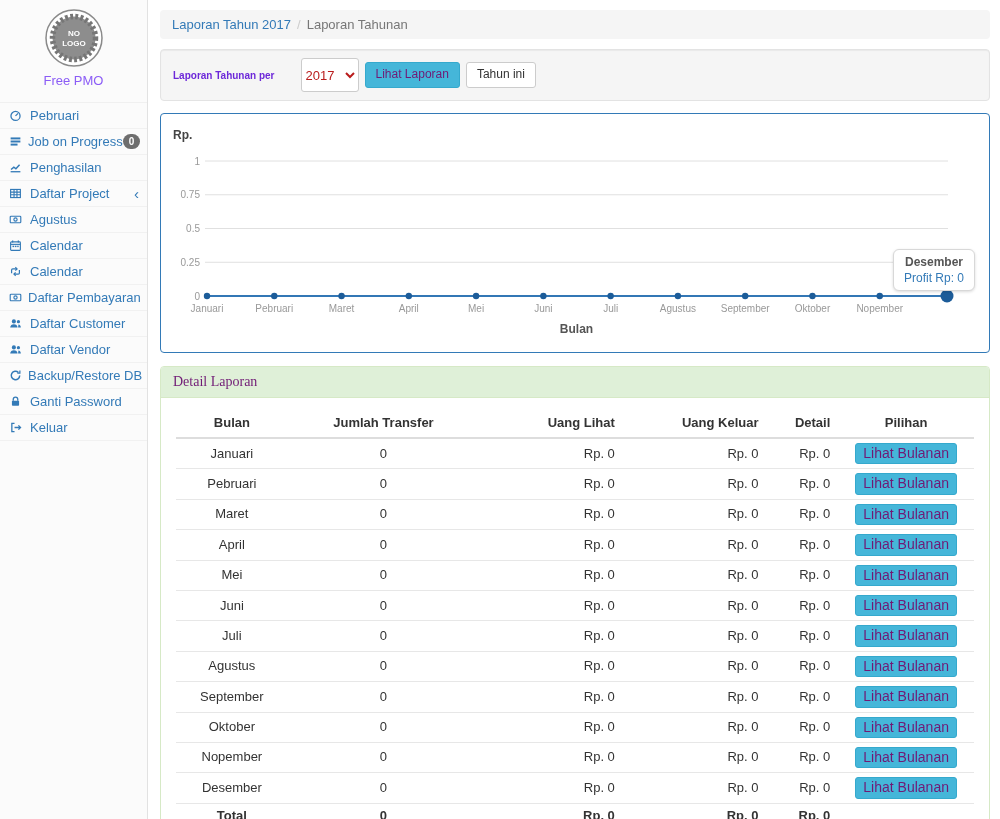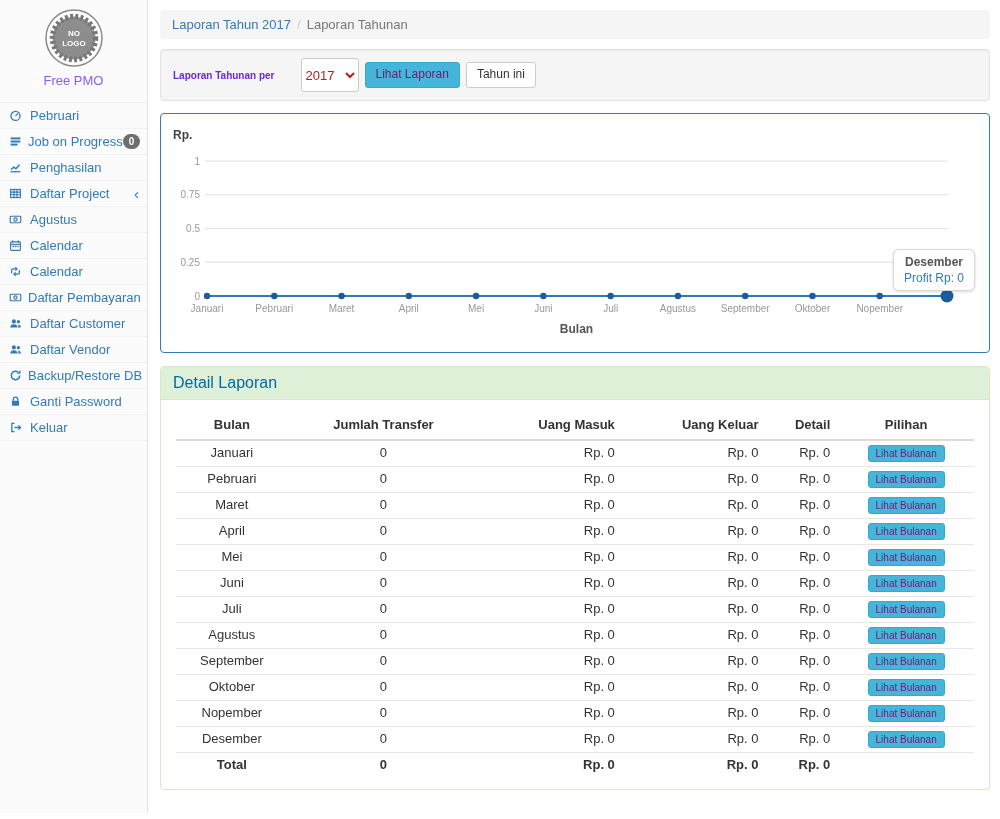--- a/index.html
+++ b/index.html
@@ -68,22 +68,22 @@
 
   .panel { border-radius: 4px; margin-bottom: 13px; background: #fff; }
   .panel-primary { border: 1px solid #337ab7; }
   .panel-primary .panel-heading {
     background: linear-gradient(#3e86c3, #2e6da4);
     color: #fff; padding: 7px 12px; font-size: 13px;
     border-radius: 3px 3px 0 0;
   }
   .panel-success { border: 1px solid #d6e9c6; }
   .panel-success .panel-heading {
-    background: #dff0d8; color: #0369a1; padding: 7px 12px; font-size: 16px;
-    border-bottom: 1px solid #d6e9c6; border-radius: 3px 3px 0 0;
+    background: #dff0d8; color: #701a75; padding: 7px 12px; font-size: 14px;
+    border-bottom: 1px solid #d6e9c6; border-radius: 3px 3px 0 0; font-family: Liberation Serif, serif;
   }
   .chart-body { padding: 10px; position: relative; }
   .chart-wrap svg { display: block; }
 
   .chart-tooltip {
     position: absolute; top: 135px; right: 14px;
     background: #fff; border: 1px solid #d8d8d8; border-radius: 6px;
     box-shadow: 0 1px 3px rgba(0,0,0,.15);
     padding: 5px 10px; text-align: center; z-index: 2;
   }
@@ -91,21 +91,21 @@
   .tt-value { color: #337ab7; font-size: 12px; margin-top: 2px; white-space: nowrap; }
 
   .table-body { padding: 10px 15px 12px; }
   table.detail { width: 100%; border-collapse: collapse; font-size: 13px; }
   table.detail th { padding: 7px 8px; border-bottom: 2px solid #ddd; font-weight: bold; }
   table.detail td { padding: 4px 8px; border-top: 1px solid #e7e7e7; line-height: 1.25; }
   table.detail tbody tr:first-child td { border-top: none; }
   .al-c { text-align: center; }
   .al-r { text-align: right; }
   .total-row td { font-weight: bold; border-top: 1px solid #ddd; }
-  .btn-xs { font-size: 10px; padding: 2px 7px; border-radius: 3px; }
+  .btn-xs { font-size: 14px; padding: 2px 7px; border-radius: 3px; }
   table.detail th:nth-child(1){width:14%} table.detail th:nth-child(2){width:24%}
   table.detail th:nth-child(3){width:18%} table.detail th:nth-child(4){width:18%}
   table.detail th:nth-child(5){width:9%}  table.detail th:nth-child(6){width:17%}
 </style>
 </head>
 <body>
 
 <div class="app">
 
   <aside class="sidebar">
@@ -313,21 +313,21 @@
     </section>
 
     <section class="panel panel-success">
       <div class="panel-heading">Detail Laporan</div>
       <div class="panel-body table-body">
         <table class="detail">
           <thead>
               <tr id="table-head-row">
                 <th class="al-c">Bulan</th>
                 <th class="al-c">Jumlah Transfer</th>
-                <th class="al-r">Uang Masuk</th>
+                <th class="al-r">Uang Lihat</th>
                 <th class="al-r">Uang Keluar</th>
                 <th class="al-r">Detail</th>
                 <th class="al-c">Pilihan</th>
               </tr>
             </thead>
           <tbody id="table-body">
               <tr>
                 <td class="al-c">Januari</td>
                 <td class="al-c">0</td>
                 <td class="al-r">Rp. 0</td>

